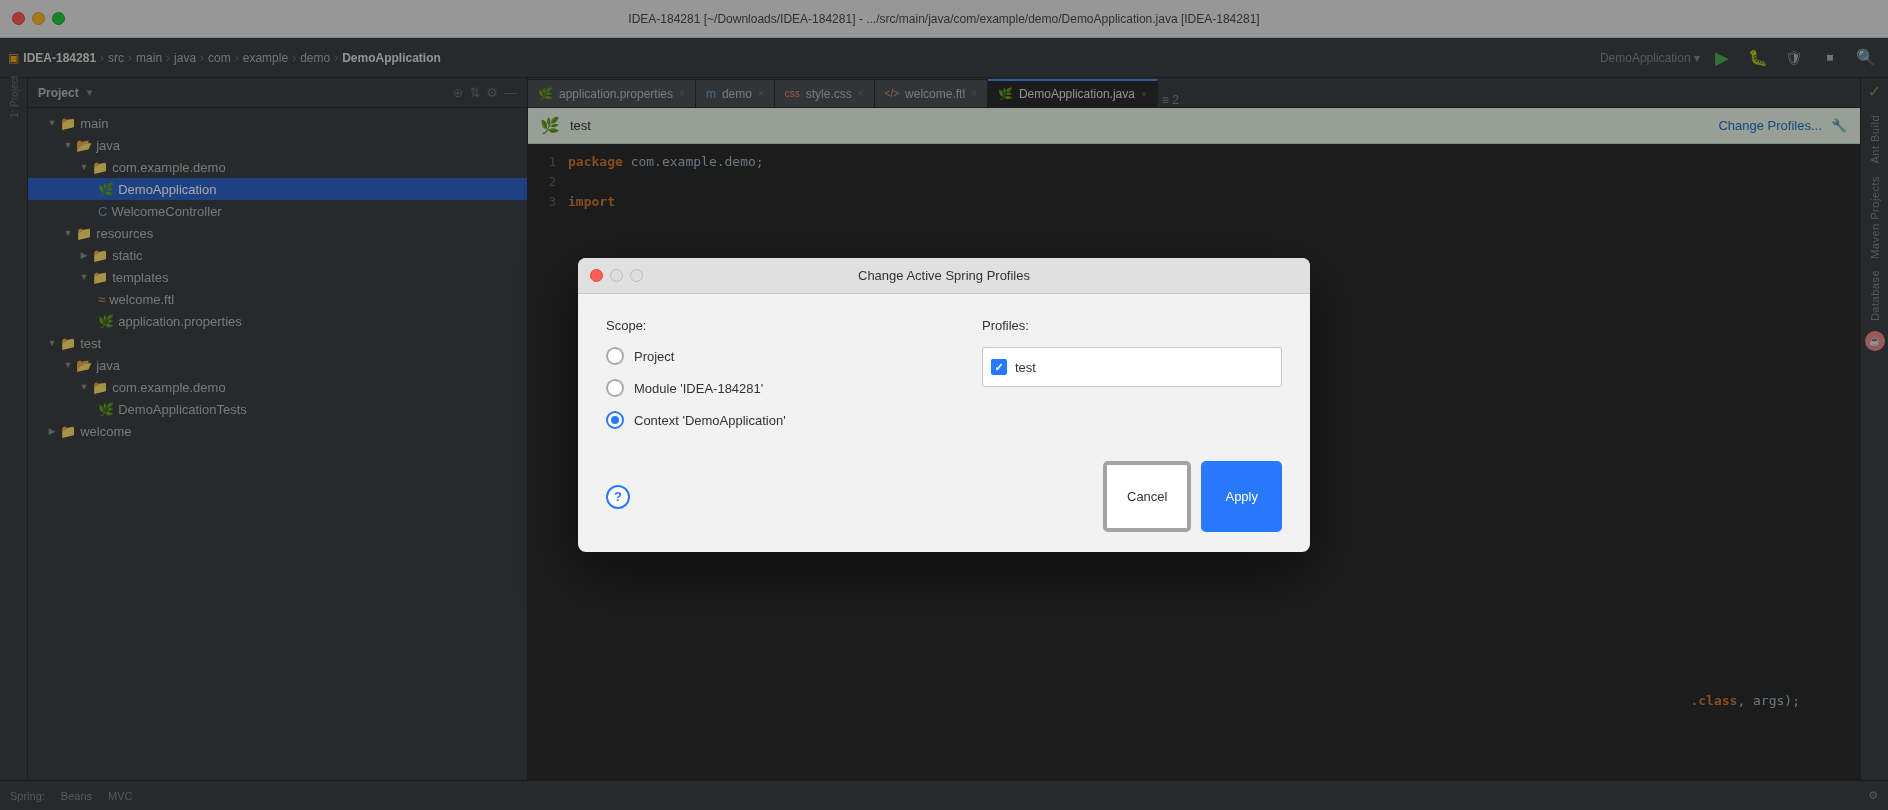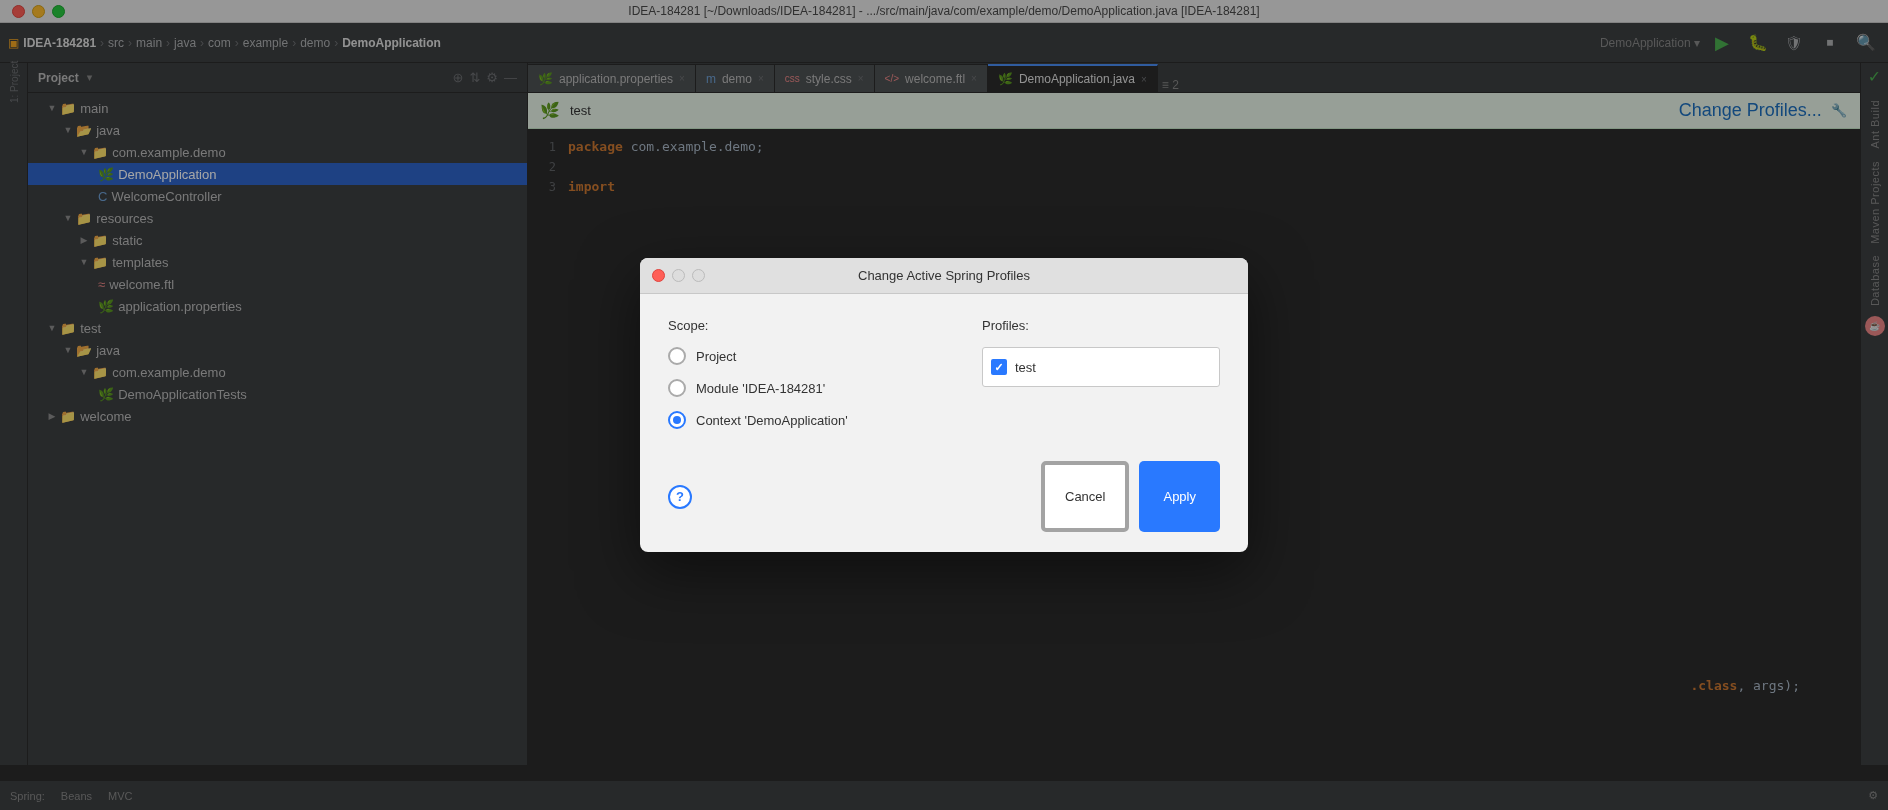--- a/index.html
+++ b/index.html
@@ -9,21 +9,21 @@
       background: #2b2b2b;
       width: 1888px;
       height: 810px;
       overflow: hidden;
       position: relative;
     }
 
     
     .title-bar {
       background: #e8e8e8;
-      height: 23px;
+      height: 38px;
       display: flex;
       align-items: center;
       padding: 0 12px;
       border-bottom: 1px solid #c8c8c8;
       position: relative;
     }
     .title-bar-buttons {
       display: flex;
       gap: 7px;
       margin-right: 16px;
@@ -204,21 +204,21 @@
     }
     .spring-icon { color: #4caf50; font-size: 16px; }
     .spring-profile-name {
       font-size: 13px;
       color: #333;
       font-weight: 500;
     }
     .change-profiles-link {
       margin-left: auto;
       color: #1e6fbf;
-      font-size: 18px;
+      font-size: 13px;
       cursor: pointer;
       text-decoration: none;
     }
     .wrench-icon { color: #888; font-size: 13px; cursor: pointer; }
     .code-area {
       padding: 8px 0;
       color: #a9b7c6;
       font-family: 'Consolas', 'Monaco', monospace;
       font-size: 13px;
       line-height: 20px;
@@ -265,21 +265,21 @@
       background: rgba(0,0,0,0.35);
       display: flex;
       align-items: center;
       justify-content: center;
       z-index: 100;
     }
     .modal {
       background: #f2f2f2;
       border-radius: 8px;
       box-shadow: 0 20px 60px rgba(0,0,0,0.5);
-      width: 608px;
+      width: 732px;
       min-height: 280px;
       overflow: hidden;
       display: flex;
       flex-direction: column;
     }
     .modal-titlebar {
       background: #e0e0e0;
       height: 36px;
       display: flex;
       align-items: center;

